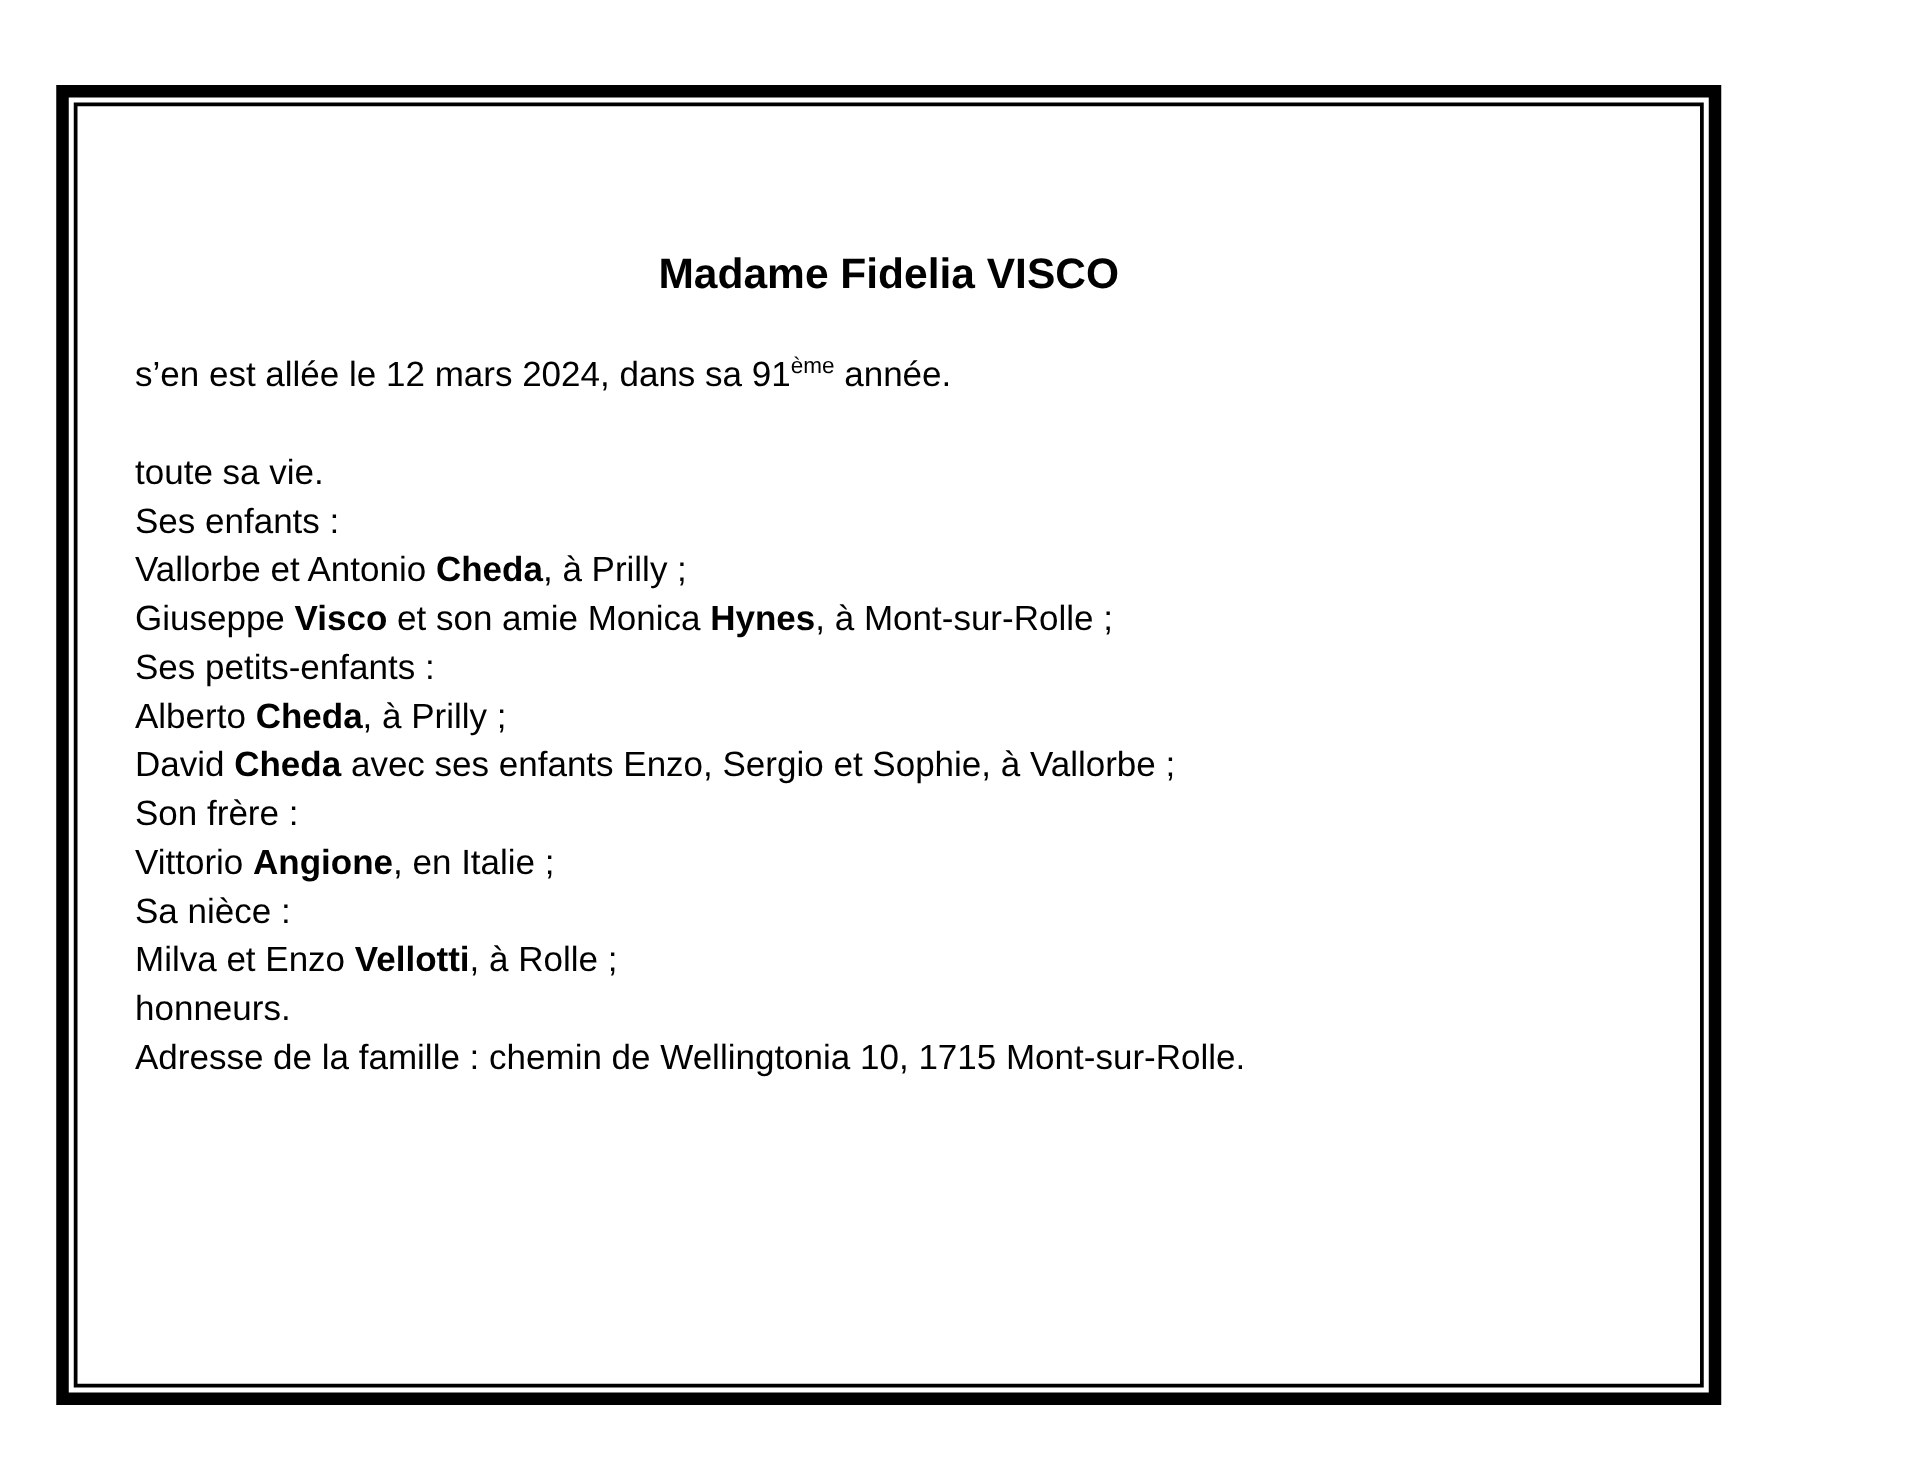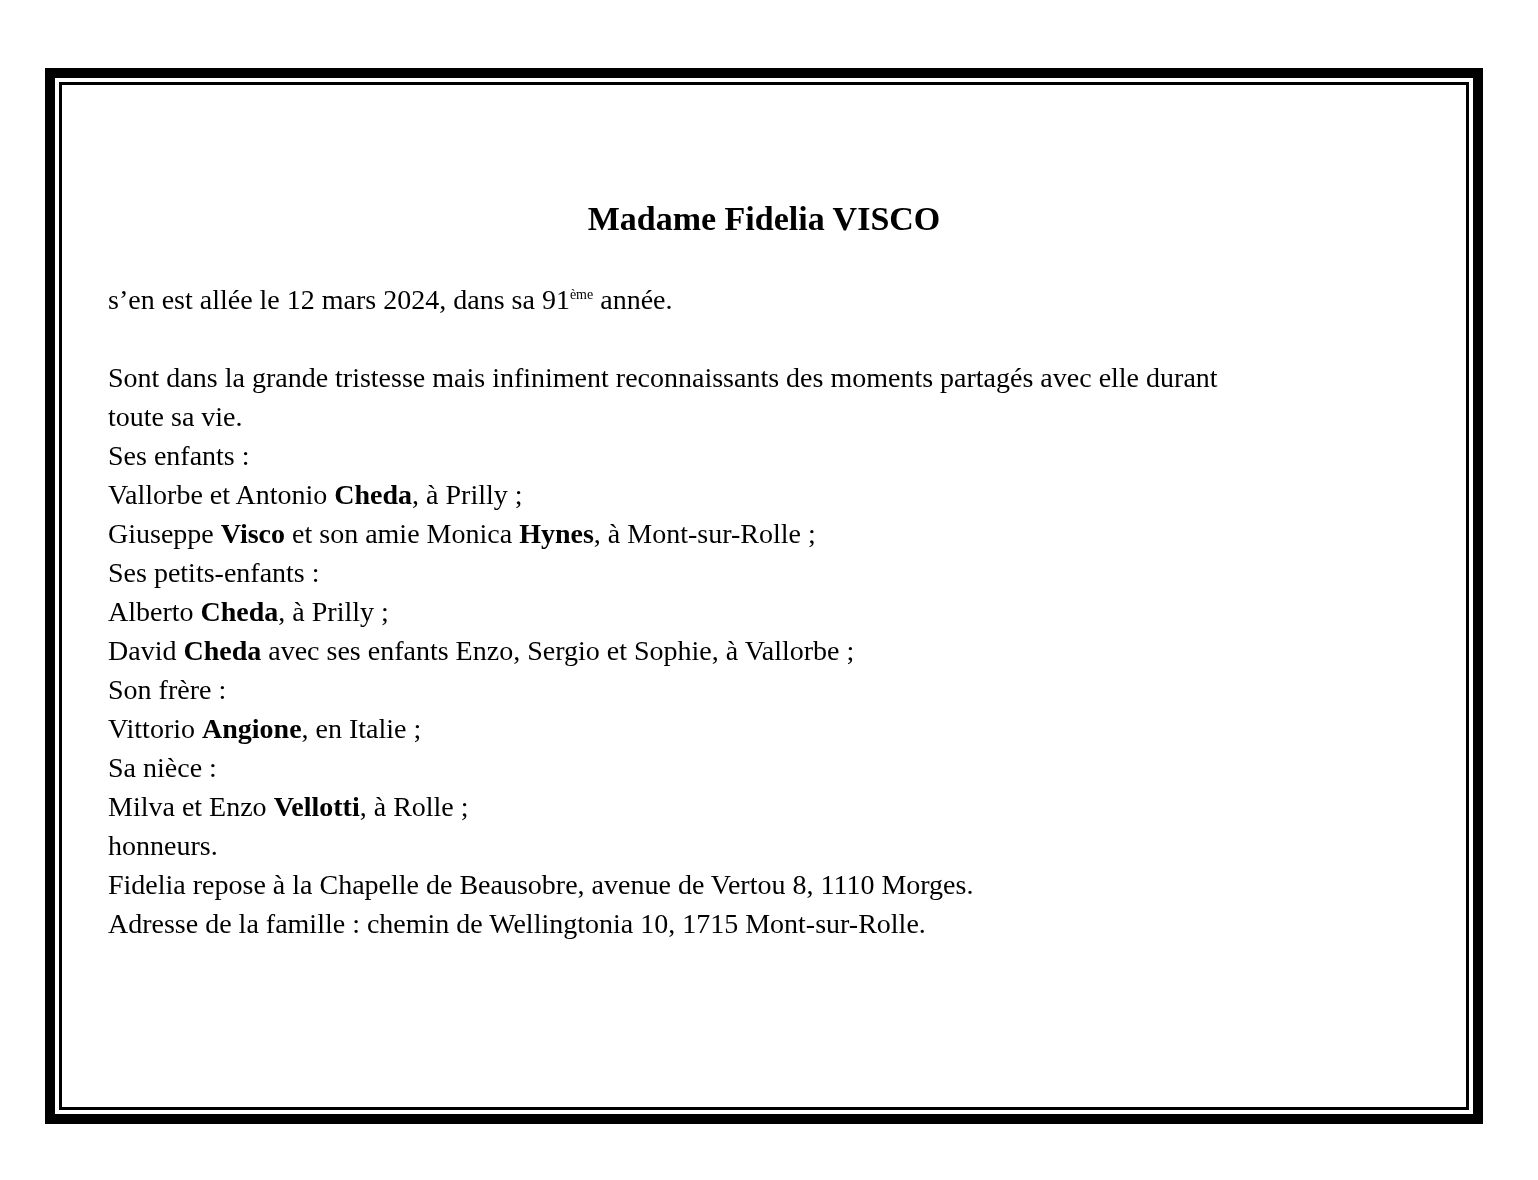--- a/index.html
+++ b/index.html
@@ -12,27 +12,26 @@
     height: 1180px;
     position: relative;
     overflow: hidden;
     font-family: "Liberation Sans", sans-serif;
     color: #000000;
   }
   .frame-outer {
     position: absolute;
     left: 45px;
     top: 68px;
-    width: 1438px;
+    width: 1332px;
     height: 1056px;
     box-sizing: border-box;
     border: 10px solid #000000;
     padding: 4px;
     background: #ffffff;
-    font-family: Liberation Serif, serif;
   }
   .frame-inner {
     width: 100%;
     height: 100%;
     box-sizing: border-box;
     border: 3px solid #000000;
   }
   .content {
     box-sizing: border-box;
     width: 100%;
@@ -54,47 +53,45 @@
   }
   .line {
     white-space: nowrap;
     min-height: 39px;
   }
   .seg-bold {
     font-weight: bold;
   }
   .seg-sup {
     vertical-align: super;
-    font-size: 14px;
+    font-size: 18px;
     line-height: 0;
   }
 </style>
 </head>
 <body style="color: rgb(0, 0, 0); background: rgb(255, 255, 255);">
 
 <div class="page">
   <div class="frame-outer" style="border-color: rgb(0, 0, 0);">
     <div class="frame-inner" style="border-color: rgb(0, 0, 0);">
       <div class="content">
         <h1 class="title">Madame Fidelia VISCO</h1>
         <div class="body-lines" id="body-lines">
             <div class="line"><span>s’en est allée le 12 mars 2024, dans sa 91</span><span class="seg-sup">ème</span><span> année.</span></div>
             <div class="line">&nbsp;</div>
-            <div class="line"><span>Sont dans la grande tristesse mais infiniment reconnaissants des moments partagés avec elle durant</span></div>
             <div class="line"><span>toute sa vie.</span></div>
             <div class="line"><span>Ses enfants :</span></div>
             <div class="line"><span>Vallorbe et Antonio </span><span class="seg-bold">Cheda</span><span>, à Prilly ;</span></div>
             <div class="line"><span>Giuseppe </span><span class="seg-bold">Visco</span><span> et son amie Monica </span><span class="seg-bold">Hynes</span><span>, à Mont-sur-Rolle ;</span></div>
             <div class="line"><span>Ses petits-enfants :</span></div>
             <div class="line"><span>Alberto </span><span class="seg-bold">Cheda</span><span>, à Prilly ;</span></div>
             <div class="line"><span>David </span><span class="seg-bold">Cheda</span><span> avec ses enfants Enzo, Sergio et Sophie, à Vallorbe ;</span></div>
             <div class="line"><span>Son frère :</span></div>
             <div class="line"><span>Vittorio </span><span class="seg-bold">Angione</span><span>, en Italie ;</span></div>
             <div class="line"><span>Sa nièce :</span></div>
             <div class="line"><span>Milva et Enzo </span><span class="seg-bold">Vellotti</span><span>, à Rolle ;</span></div>
             <div class="line"><span>honneurs.</span></div>
-            <div class="line"><span>Fidelia repose à la Chapelle de Beausobre, avenue de Vertou 8, 1110 Morges.</span></div>
             <div class="line"><span>Adresse de la famille : chemin de Wellingtonia 10, 1715 Mont-sur-Rolle.</span></div>
           </div>
       </div>
     </div>
   </div>
 </div>
 
 </body></html>

